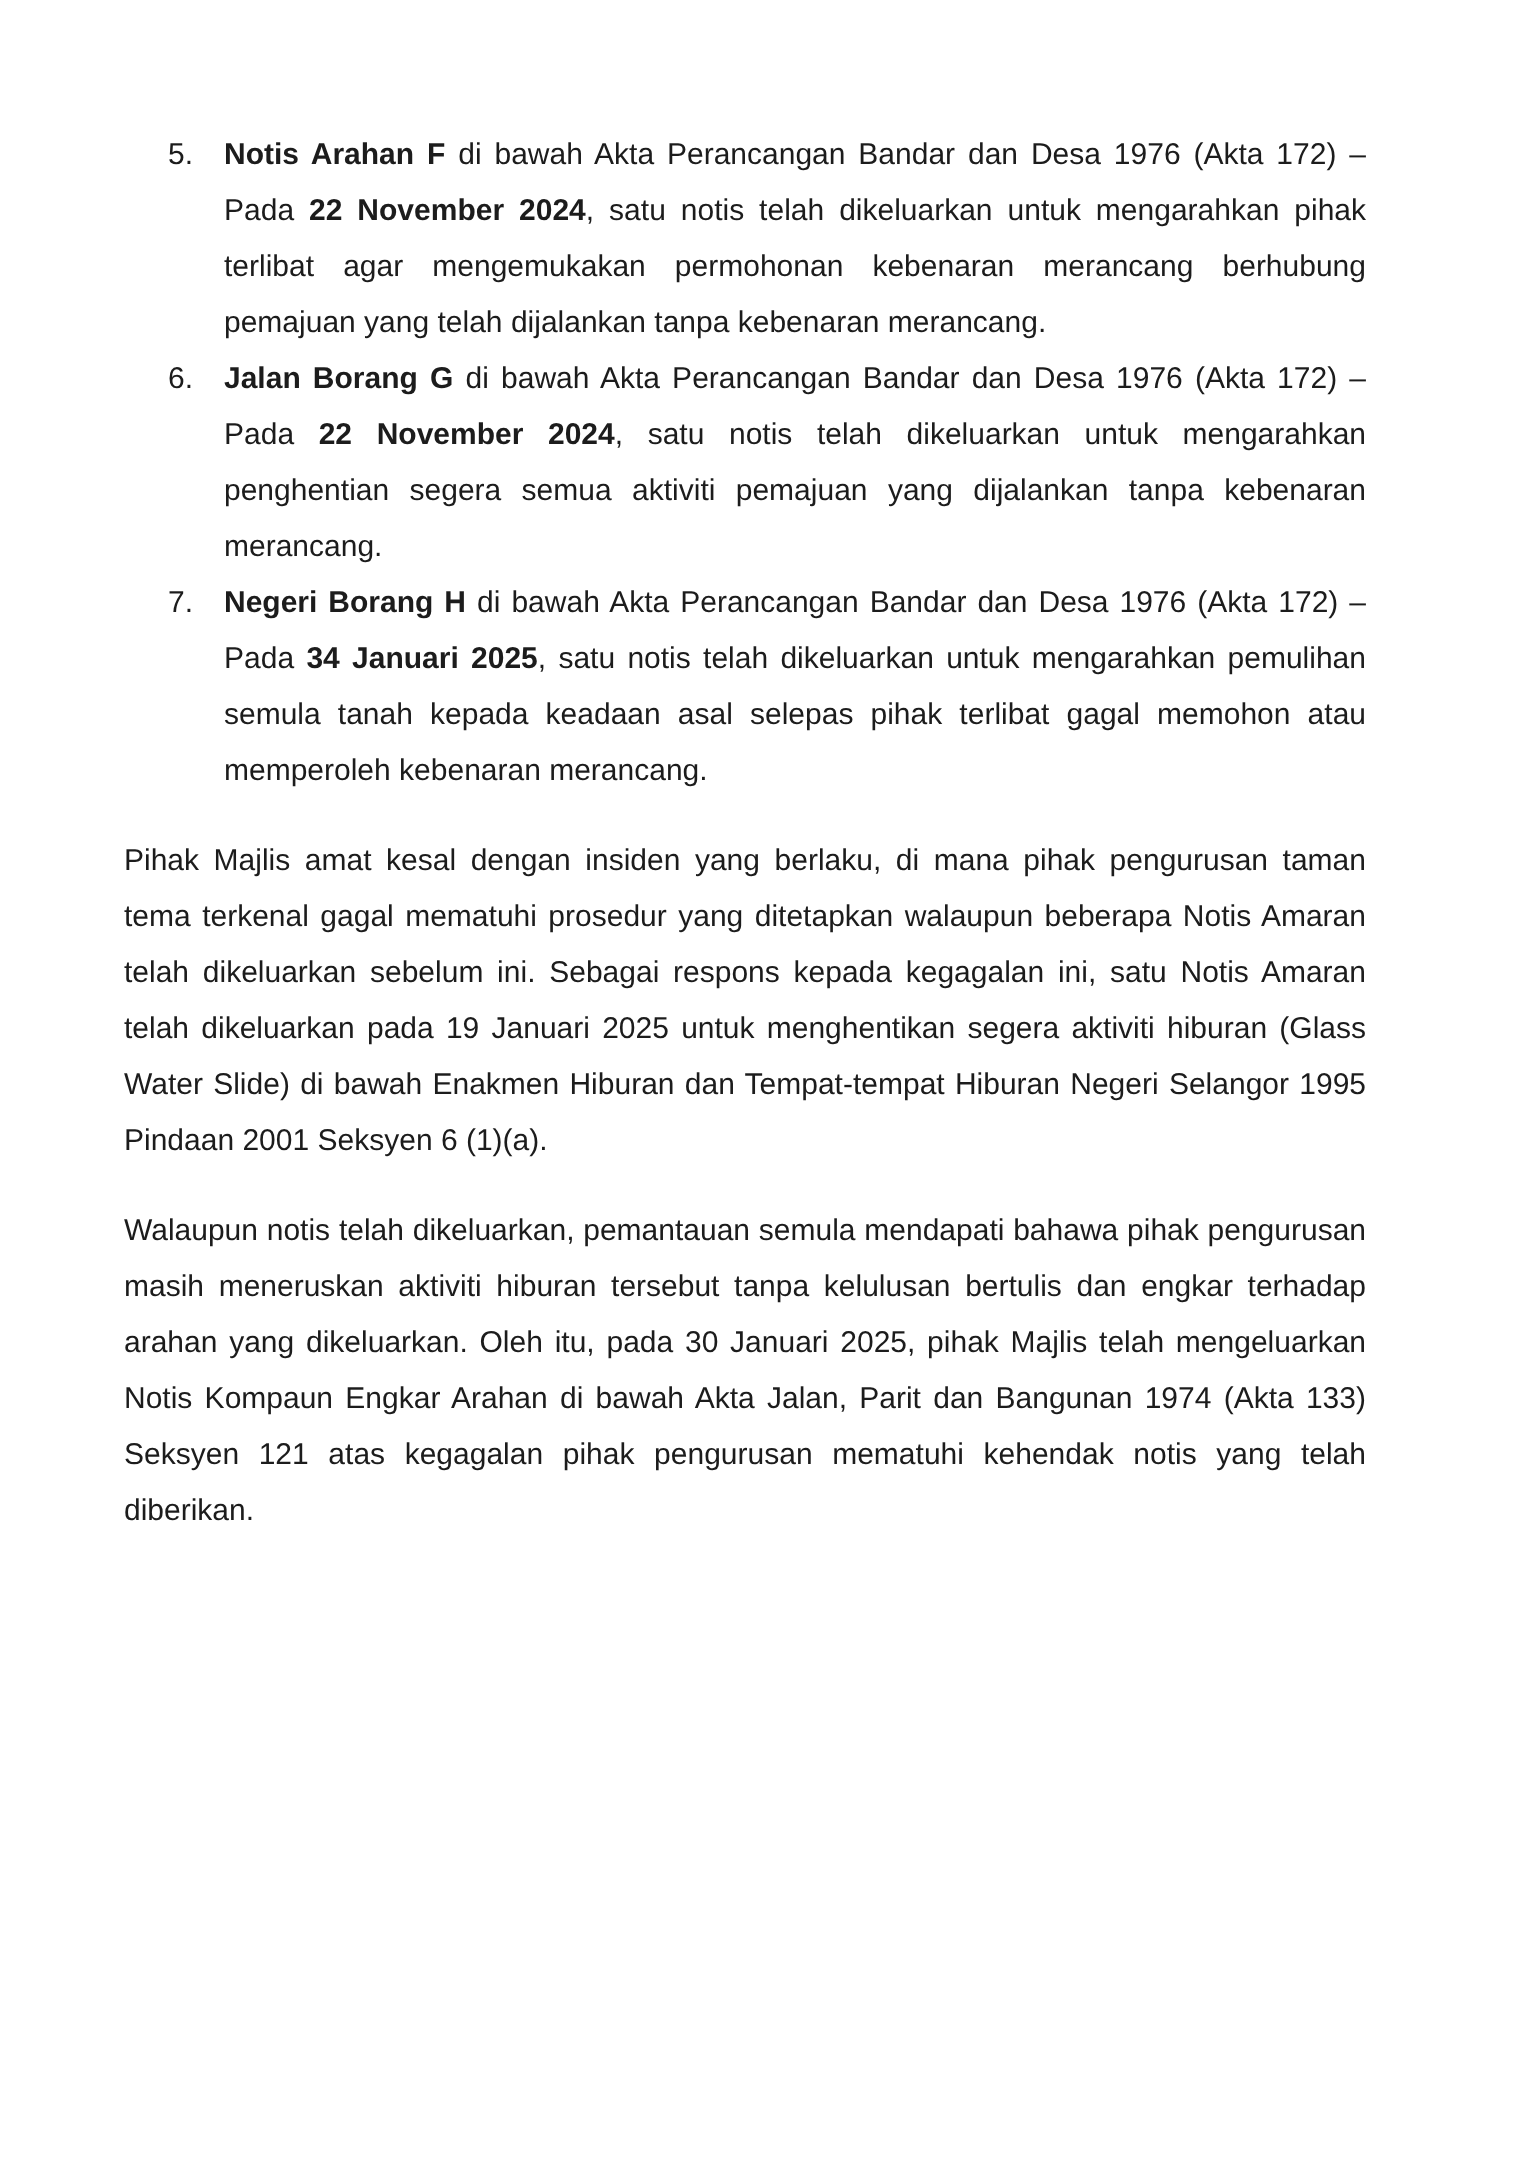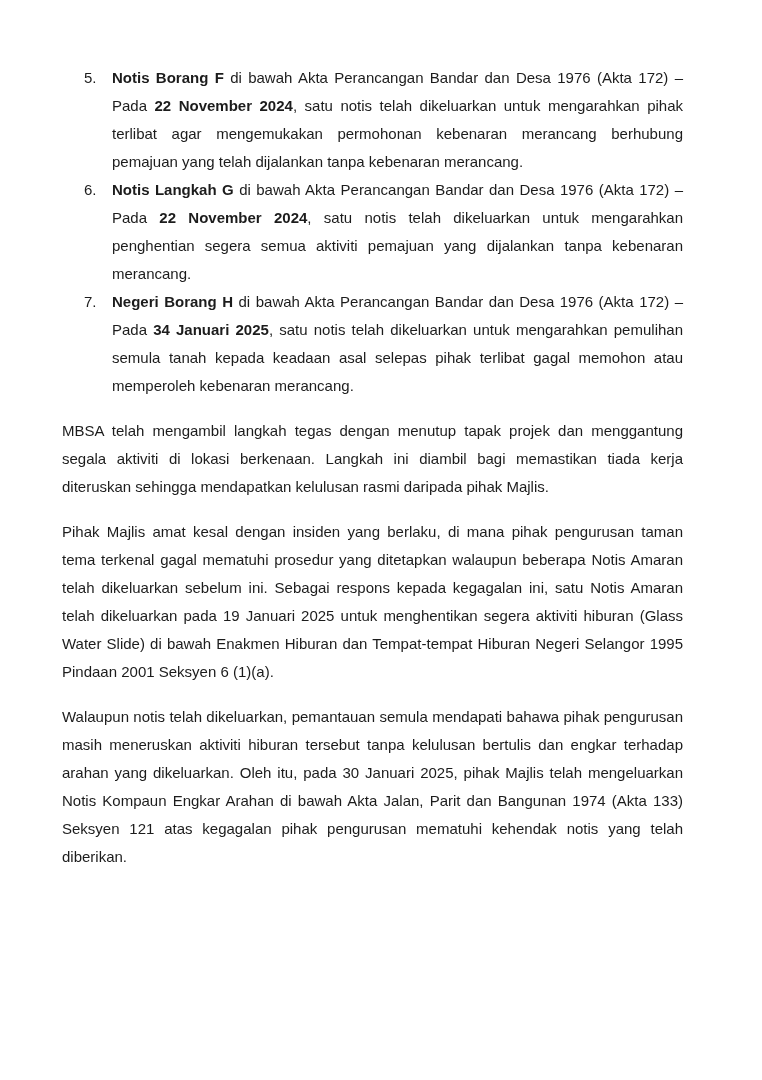--- a/index.html
+++ b/index.html
@@ -46,34 +46,33 @@
 </style>
 </head>
 <body>
 
 <div class="page">
 
   <div class="notice-list">
 
     <div class="list-item">
       <span class="list-num">5.</span>
-      <div class="item-text"><span class="seg-bold">Notis Borang F</span><span> di bawah Akta Perancangan Bandar dan Desa 1976 (Akta 172) – Pada </span><span class="seg-bold">22 November 2024</span><span>, satu notis telah dikeluarkan untuk mengarahkan pihak terlibat agar mengemukakan permohonan kebenaran merancang berhubung pemajuan yang telah dijalankan tanpa kebenaran merancang.</span></div>
+      <div class="item-text"><span class="seg-bold">Notis Arahan F</span><span> di bawah Akta Perancangan Bandar dan Desa 1976 (Akta 172) – Pada </span><span class="seg-bold">22 November 2024</span><span>, satu notis telah dikeluarkan untuk mengarahkan pihak terlibat agar mengemukakan permohonan kebenaran merancang berhubung pemajuan yang telah dijalankan tanpa kebenaran merancang.</span></div>
     </div>
 
     <div class="list-item">
       <span class="list-num">6.</span>
-      <div class="item-text"><span class="seg-bold">Notis Langkah G</span><span> di bawah Akta Perancangan Bandar dan Desa 1976 (Akta 172) – Pada </span><span class="seg-bold">22 November 2024</span><span>, satu notis telah dikeluarkan untuk mengarahkan penghentian segera semua aktiviti pemajuan yang dijalankan tanpa kebenaran merancang.</span></div>
+      <div class="item-text"><span class="seg-bold">Jalan Borang G</span><span> di bawah Akta Perancangan Bandar dan Desa 1976 (Akta 172) – Pada </span><span class="seg-bold">22 November 2024</span><span>, satu notis telah dikeluarkan untuk mengarahkan penghentian segera semua aktiviti pemajuan yang dijalankan tanpa kebenaran merancang.</span></div>
     </div>
 
     <div class="list-item">
       <span class="list-num">7.</span>
       <div class="item-text"><span class="seg-bold">Negeri Borang H</span><span> di bawah Akta Perancangan Bandar dan Desa 1976 (Akta 172) – Pada </span><span class="seg-bold">34 Januari 2025</span><span>, satu notis telah dikeluarkan untuk mengarahkan pemulihan semula tanah kepada keadaan asal selepas pihak terlibat gagal memohon atau memperoleh kebenaran merancang.</span></div>
     </div>
 
   </div>
 
-  <p class="para">MBSA telah mengambil langkah tegas dengan menutup tapak projek dan menggantung segala aktiviti di lokasi berkenaan. Langkah ini diambil bagi memastikan tiada kerja diteruskan sehingga mendapatkan kelulusan rasmi daripada pihak Majlis.</p>
 
   <p class="para">Pihak Majlis amat kesal dengan insiden yang berlaku, di mana pihak pengurusan taman tema terkenal gagal mematuhi prosedur yang ditetapkan walaupun beberapa Notis Amaran telah dikeluarkan sebelum ini. Sebagai respons kepada kegagalan ini, satu Notis Amaran telah dikeluarkan pada 19 Januari 2025 untuk menghentikan segera aktiviti hiburan (Glass Water Slide) di bawah Enakmen Hiburan dan Tempat-tempat Hiburan Negeri Selangor 1995 Pindaan 2001 Seksyen 6 (1)(a).</p>
 
   <p class="para">Walaupun notis telah dikeluarkan, pemantauan semula mendapati bahawa pihak pengurusan masih meneruskan aktiviti hiburan tersebut tanpa kelulusan bertulis dan engkar terhadap arahan yang dikeluarkan. Oleh itu, pada 30 Januari 2025, pihak Majlis telah mengeluarkan Notis Kompaun Engkar Arahan di bawah Akta Jalan, Parit dan Bangunan 1974 (Akta 133) Seksyen 121 atas kegagalan pihak pengurusan mematuhi kehendak notis yang telah diberikan.</p>
 
 </div>
 
 </body></html>

